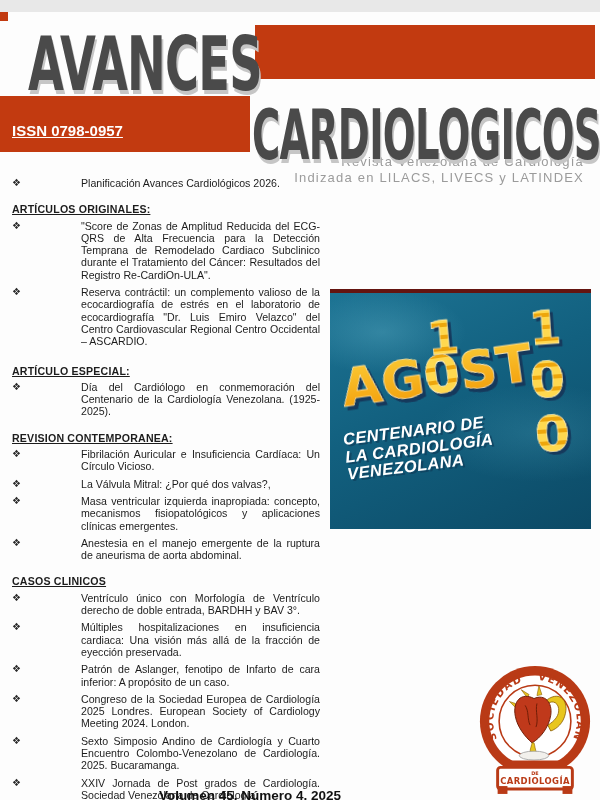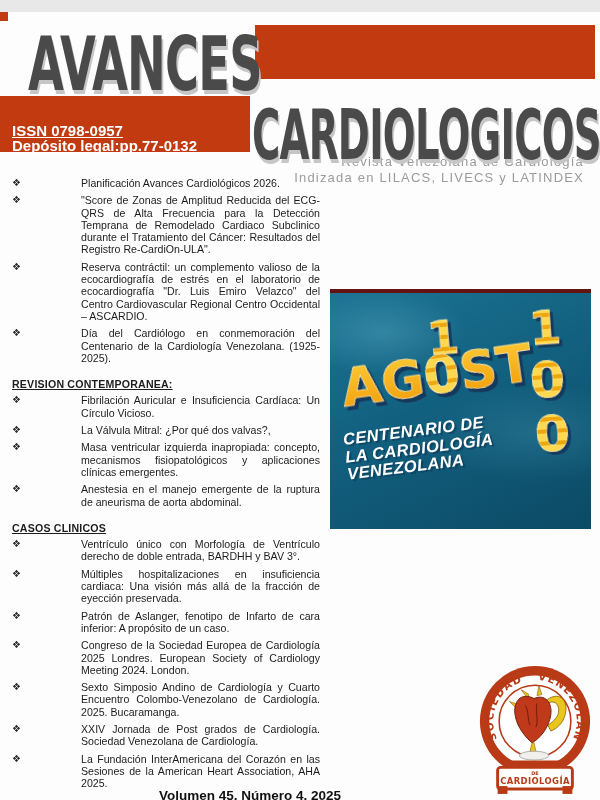--- a/index.html
+++ b/index.html
@@ -92,42 +92,43 @@
 
 <div class="page">
 
   <div class="corner-chip"></div>
   <div class="red-block-top"></div>
   <div class="title title-avances">AVANCES</div>
 
   <div class="red-bar-issn"></div>
   <div class="issn-box">
     <div>ISSN 0798-0957</div>
-    <div>Depósito legal:pp.77-0132</div>
   </div>
   <div class="title title-cardio">CARDIOLOGICOS</div>
 
   <div class="subtitle">
     <div>Revista Venezolana de Cardiología</div>
     <div>Indizada en LILACS, LIVECS y LATINDEX</div>
   </div>
 
   <div class="toc">
       <div class="toc-item">
         <span class="bullet">❖</span>
         <span class="itext">Planificación Avances Cardiológicos 2026.</span>
       </div>
+      <div class="toc-heading sec-1">ARTÍCULOS ORIGINALES:</div>
       <div class="toc-item">
         <span class="bullet">❖</span>
         <span class="itext">"Score de Zonas de Amplitud Reducida del ECG-QRS de Alta Frecuencia para la Detección Temprana de Remodelado Cardiaco Subclinico durante el Tratamiento del Cáncer: Resultados del Registro Re-CardiOn-ULA".</span>
       </div>
       <div class="toc-item">
         <span class="bullet">❖</span>
         <span class="itext">Reserva contráctil: un complemento valioso de la ecocardiografía de estrés en el laboratorio de ecocardiografía "Dr. Luis Emiro Velazco" del Centro Cardiovascular Regional Centro Occidental – ASCARDIO.</span>
       </div>
+      <div class="toc-heading sec-2">ARTÍCULO ESPECIAL:</div>
       <div class="toc-item">
         <span class="bullet">❖</span>
         <span class="itext">Día del Cardiólogo en conmemoración del Centenario de la Cardiología Venezolana.  (1925-2025).</span>
       </div>
       <div class="toc-heading sec-3">REVISION CONTEMPORANEA:</div>
       <div class="toc-item">
         <span class="bullet">❖</span>
         <span class="itext">Fibrilación Auricular e Insuficiencia Cardíaca: Un Círculo Vicioso.</span>
       </div>
       <div class="toc-item">

